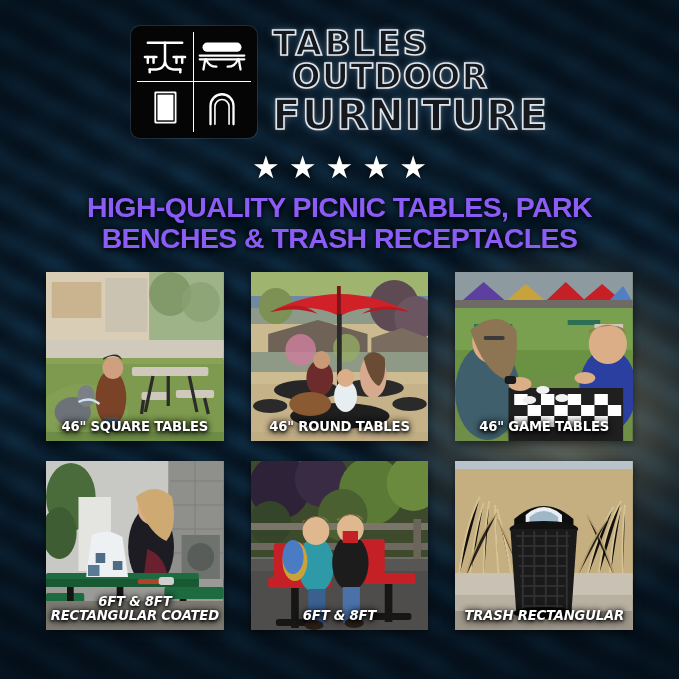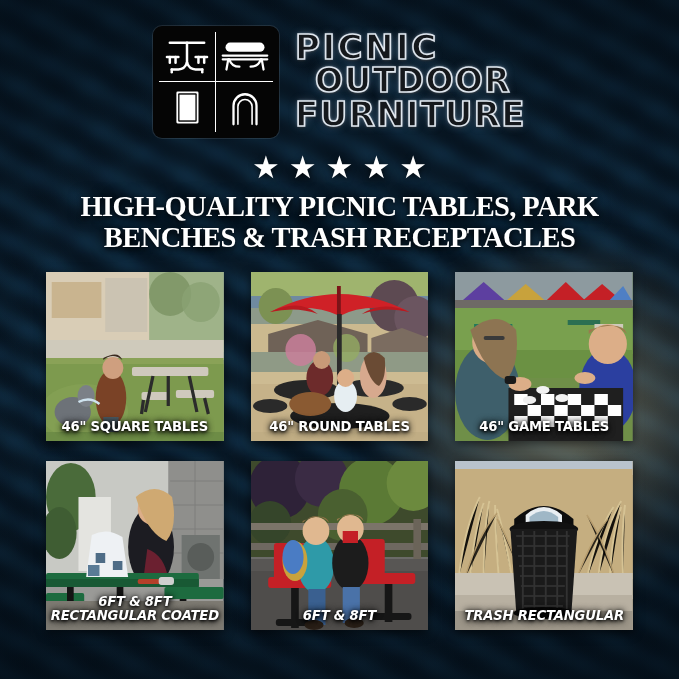--- a/index.html
+++ b/index.html
@@ -137,38 +137,38 @@
     letter-spacing: 2.5px;
     color: #15181c;
     -webkit-text-stroke: 1.6px #dfe6ee;
     text-shadow:
       0 0 3px rgba(190,205,220,0.85),
       0 0 8px rgba(120,150,180,0.45),
       0 2px 2px rgba(0,0,0,0.8);
     white-space: nowrap;
   }
   .wm-line.l2 { font-size: 33px; letter-spacing: 1.4px; margin-left: 20px; }
-  .wm-line.l3 { font-size: 34px; letter-spacing: 1.4px; }
+  .wm-line.l3 { font-size: 41px; letter-spacing: 1.4px; }
 
   
   .stars {
     margin-top: 14px;
     display: flex;
     gap: 9px;
     filter: drop-shadow(0 2px 3px rgba(0,0,0,0.75));
   }
   .star { color: #ffffff; font-size: 31px; line-height: 1; }
 
   
   .headline {
     margin-top: 9px;
     width: 600px;
     text-align: center;
-    color: #ffffff;
-    font-family: Liberation Serif, serif;
+    color: #8b5cf6;
+    font-family: Liberation Sans, sans-serif;
     font-weight: bold;
     font-size: 28.5px;
     line-height: 1.08;
     letter-spacing: -0.6px;
     text-shadow: 0 2px 5px rgba(0,0,0,0.85), 0 0 14px rgba(0,0,0,0.5);
   }
   .headline .hl2 { display: block; }
 
   
   .grid {
@@ -262,21 +262,21 @@
           <svg viewBox="0 0 52 48" width="46" height="43">
             <g fill="none" stroke="#ffffff" stroke-width="2.6" stroke-linecap="round" stroke-linejoin="round">
               <path d="M13 43 L13 22 A 13 13 0 0 1 39 22 L39 43"></path>
               <path d="M18 43 L18 23 A 8 8 0 0 1 34 23 L34 43" stroke-width="1.8"></path>
             </g>
           </svg>
         </div>
       </div>
 
       <div class="wordmark">
-        <div class="wm-line l1">PICNIC</div>
+        <div class="wm-line l1">TABLES</div>
         <div class="wm-line l2">OUTDOOR</div>
         <div class="wm-line l3">FURNITURE</div>
       </div>
     </div>
 
     <div class="stars" id="stars">
         <span class="star">★</span>
         <span class="star">★</span>
         <span class="star">★</span>
         <span class="star">★</span>

